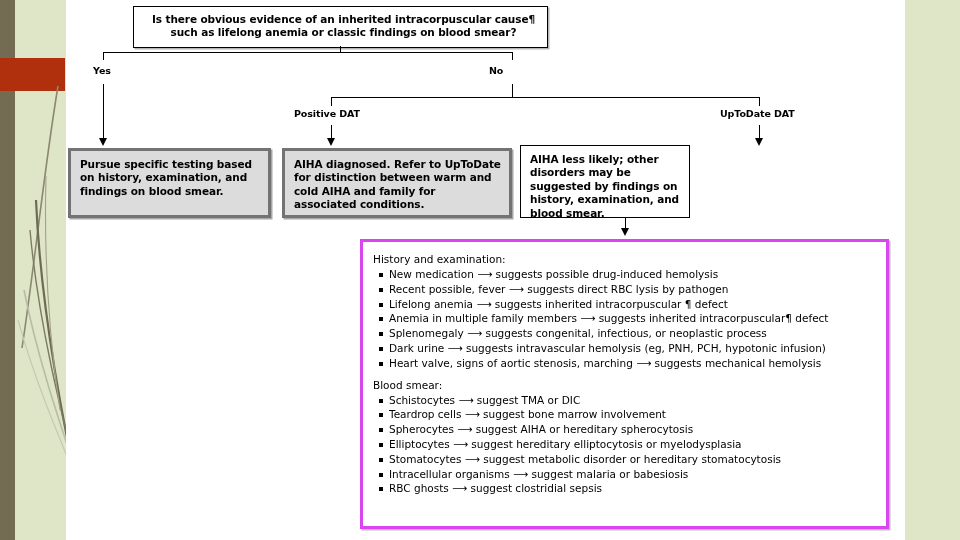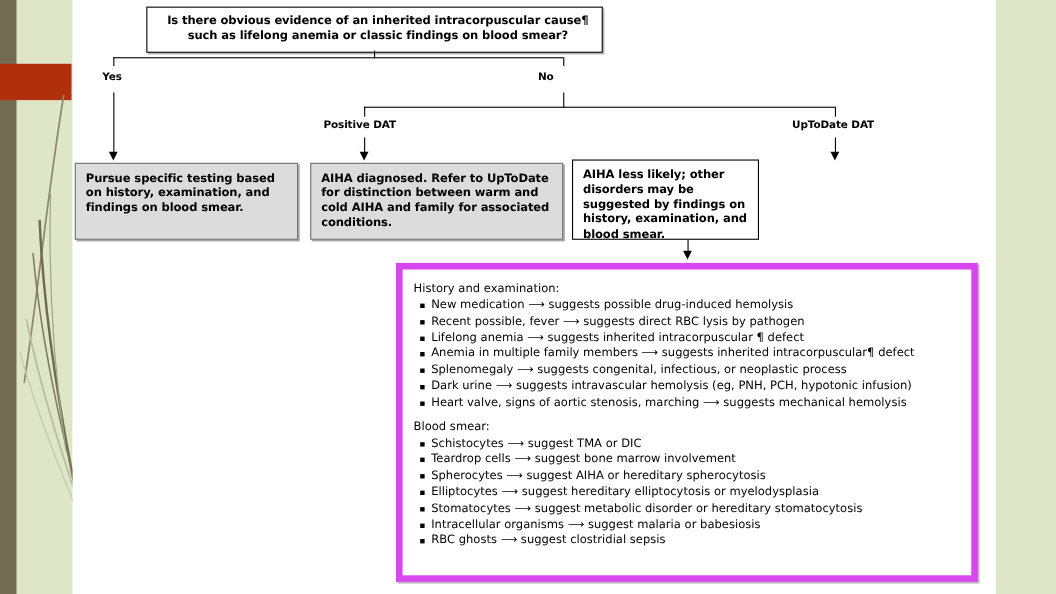--- a/index.html
+++ b/index.html
@@ -68,36 +68,36 @@
     letter-spacing: -0.1px;
   }
   .node-q {
     border: 1px solid #000000;
     background: #ffffff;
     padding: 6px 10px 7px 10px;
     text-align: center;
     box-shadow: 1.5px 1.5px 0 rgba(120,120,120,0.55);
   }
   .node-grey {
-    border: 1px solid #737373;
+    border: 3px solid #737373;
     background: #dcdcdc;
     padding: 7px 8px 8px 9px;
     text-align: left;
     box-shadow: 1.5px 1.5px 0 rgba(130,130,130,0.7);
   }
   .node-white {
     border: 1px solid #000000;
     background: #ffffff;
     padding: 7px 8px 8px 9px;
     text-align: left;
   }
   .panel {
     position: absolute;
     box-sizing: border-box;
-    border: 6px solid #d946ef;
+    border: 3px solid #d946ef;
     background: #ffffff;
     padding: 8px 12px 10px 10px;
     box-shadow: 1.5px 1.5px 0 rgba(120,120,120,0.5);
   }
   .panel-head {
     font-size: 10.5px;
     line-height: 14px;
     color: #000000;
     font-weight: normal;
     margin: 2px 0 1px 0;

